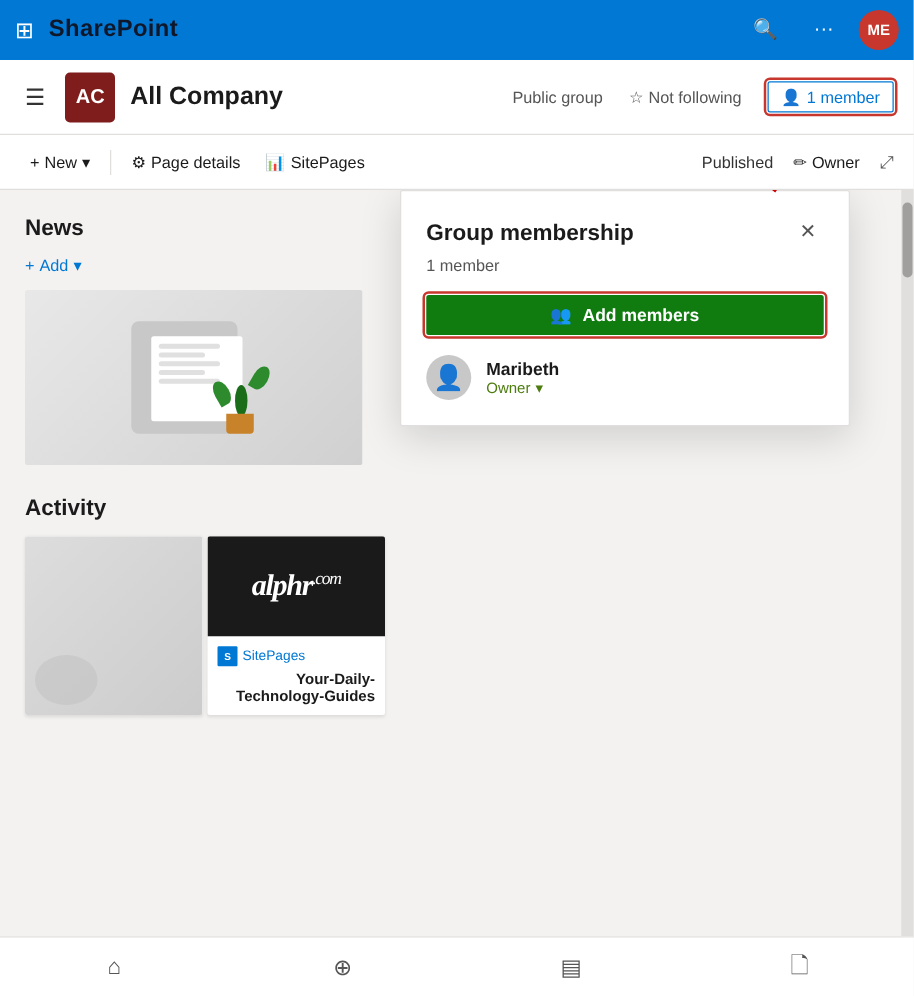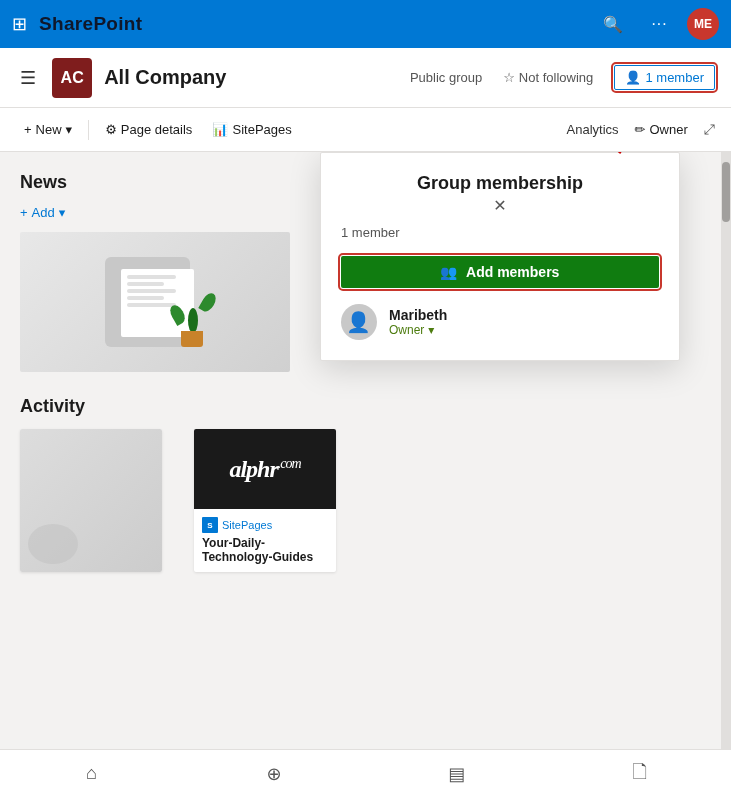--- a/index.html
+++ b/index.html
@@ -303,21 +303,22 @@
       border-radius: 50% 50% 50% 50%;
       margin-top: -15px;
     }
 
     
     .activity-section {
       margin-top: 12px;
     }
     .activity-cards {
       display: flex;
-      gap: 32px;
+      gap: 4px;
+      text-align: right;
     }
     .activity-card {
       width: 142px;
       background: white;
       border-radius: 2px;
       overflow: hidden;
       box-shadow: 0 1px 3px rgba(0,0,0,0.1);
     }
     .activity-card-thumb {
       width: 142px;
@@ -413,24 +414,23 @@
       width: 360px;
       background: white;
       border: 1px solid #e1dfdd;
       border-radius: 2px;
       box-shadow: 0 8px 32px rgba(0,0,0,0.15);
       z-index: 100;
       padding: 20px;
     }
     .popup-header {
       display: flex;
-      align-items: center;
+      align-items: flex-end;
       justify-content: space-between;
       margin-bottom: 8px;
-      flex-direction: column;
     }
     .popup-title {
       font-size: 18px;
       font-weight: 600;
       color: #1b1b1b;
     }
     .popup-close {
       font-size: 16px;
       cursor: pointer;
       color: #555;
@@ -554,21 +554,21 @@
     <span>⚙</span>
     <span>Page details</span>
   </button>
   <button class="toolbar-btn">
     <span>📊</span>
     <span>SitePages</span>
   </button>
   <div class="toolbar-spacer"></div>
   <div class="toolbar-right">
     <div class="published-status">
-      <span>Analytics</span>
+      <span>Published</span>
     </div>
     <div class="edit-btn">
       <span>✏</span>
       <span>Owner</span>
     </div>
     <span class="expand-icon">⤢</span>
   </div>
 </div>
 
 <div style="position:relative; height: calc(797px - 48px - 60px - 44px - 48px); display:flex;">

